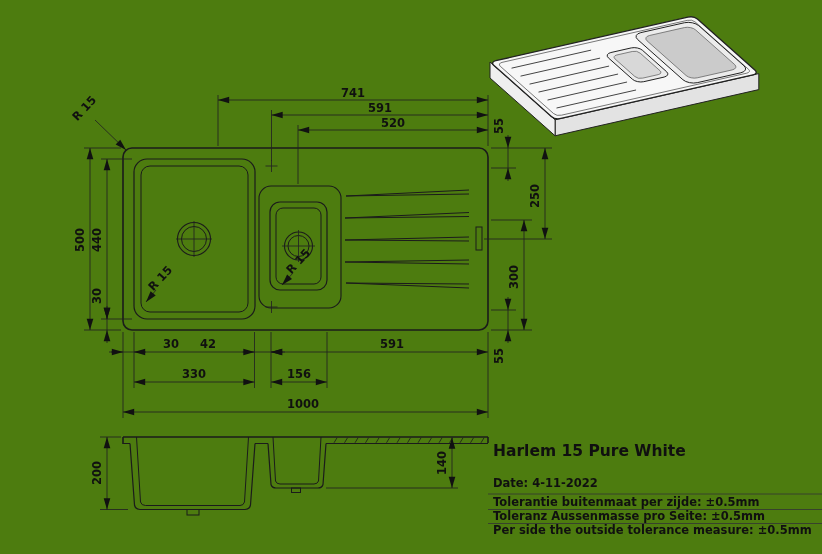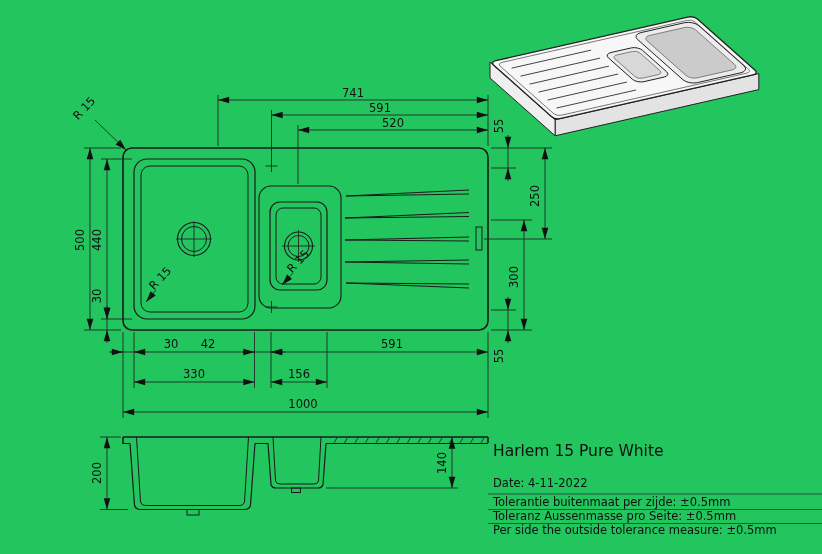--- a/index.html
+++ b/index.html
@@ -1,17 +1,17 @@
 <!DOCTYPE html>
 <html><head>
 <meta charset="utf-8">
 <style>
   html,body{margin:0;padding:0;background:#fff;}
-  .sheet{position:relative;width:822px;height:554px;background:#22c55e;overflow:hidden;
-         font-family:"DejaVu Sans",sans-serif;}
+  .sheet{position:relative;width:822px;height:554px;background:#4d7c0f;overflow:hidden;
+         font-family:"DejaVu Sans",sans-serif;font-weight:bold;}
   svg{display:block;}
   .ln{stroke:#1b1b1b;fill:none;}
   .w16{stroke-width:1.6;} .w12{stroke-width:1.2;} .w11{stroke-width:1.1;}
   .w10{stroke-width:1;}   .w08{stroke-width:0.8;}
   .dim{stroke:#222;stroke-width:0.85;fill:none;}
   .dimtxt{font-size:11.5px;fill:#101010;}
   .anchor-mid{text-anchor:middle;}
   .titletxt{font-size:15.5px;fill:#101010;}
   .smalltxt{font-size:11.5px;fill:#101010;}
   .isoTop{fill:#f7f7f7;stroke:#222;}

